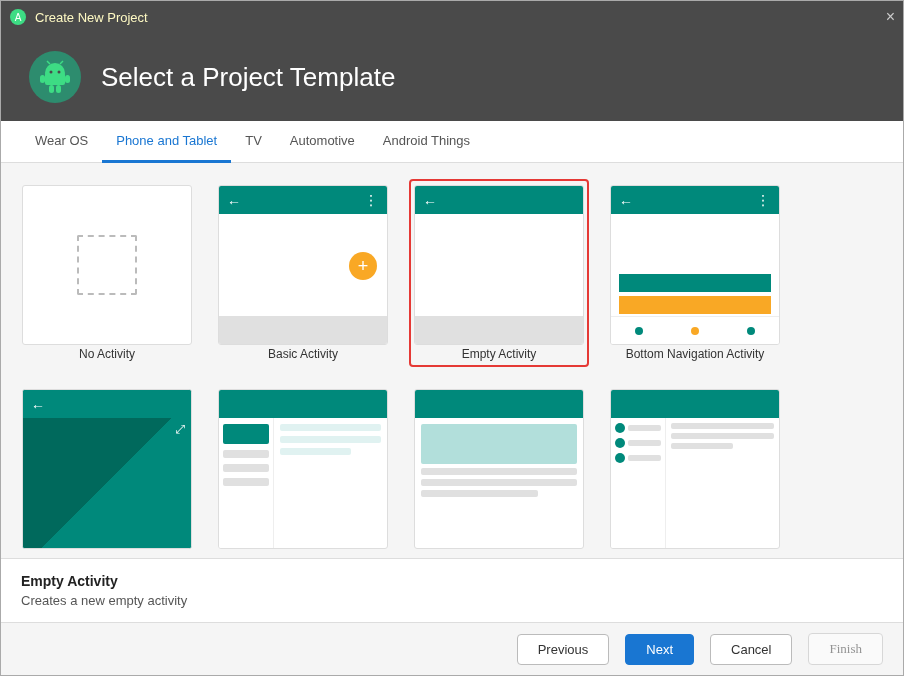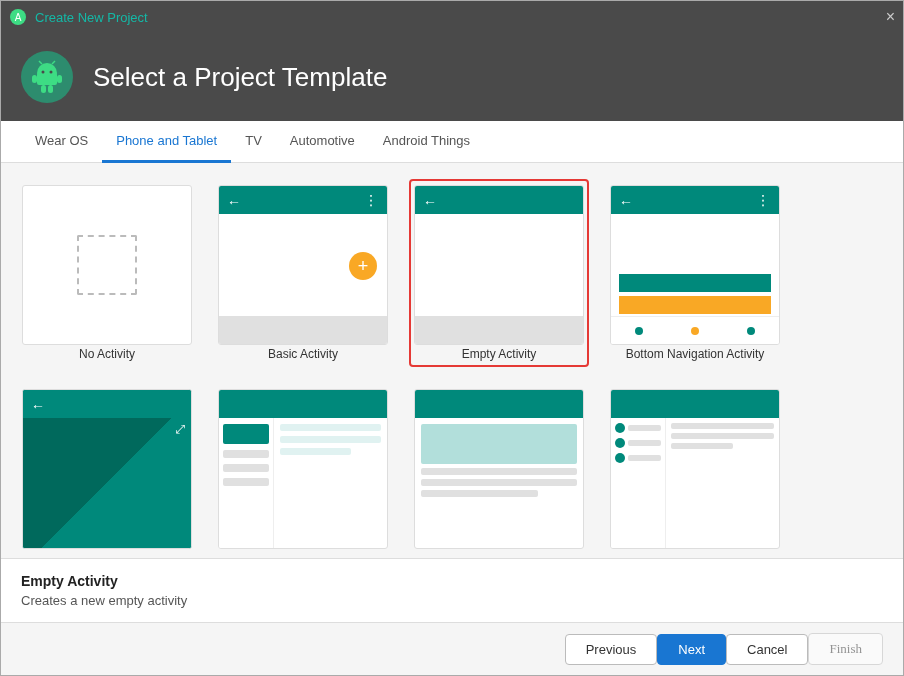--- a/index.html
+++ b/index.html
@@ -12,27 +12,27 @@
       background: #4a4a4a;
       height: 32px;
       display: flex;
       align-items: center;
       padding: 0 8px;
       justify-content: space-between;
       flex-shrink: 0;
     }
     .titlebar-left { display: flex; align-items: center; gap: 8px; }
     .titlebar-icon { width: 18px; height: 18px; }
-    .titlebar-title { color: #14b8a6; font-size: 13px; }
+    .titlebar-title { color: #fef9c3; font-size: 13px; }
     .titlebar-close { color: #ccc; font-size: 16px; cursor: pointer; background: none; border: none; }
 
     
     .header {
       background: #4a4a4a;
-      padding: 18px 20px;
+      padding: 18px 28px;
       display: flex;
       align-items: center;
       gap: 20px;
       flex-shrink: 0;
     }
     .header-logo {
       width: 52px; height: 52px;
       background: #2d8c6e;
       border-radius: 50%;
       display: flex; align-items: center; justify-content: center;
@@ -231,21 +231,21 @@
     .desc-title { font-size: 14px; font-weight: 600; color: #222; margin-bottom: 4px; }
     .desc-text { font-size: 13px; color: #555; }
 
     
     .footer {
       background: #f5f5f5;
       padding: 10px 20px;
       display: flex;
       justify-content: flex-end;
       align-items: center;
-      gap: 0;
+      gap: 16px;
       border-top: 1px solid #ddd;
       flex-shrink: 0;
     }
     .btn {
       padding: 7px 20px;
       font-size: 13px;
       border: 1px solid #bbb;
       border-radius: 4px;
       cursor: pointer;
       background: #fff;

